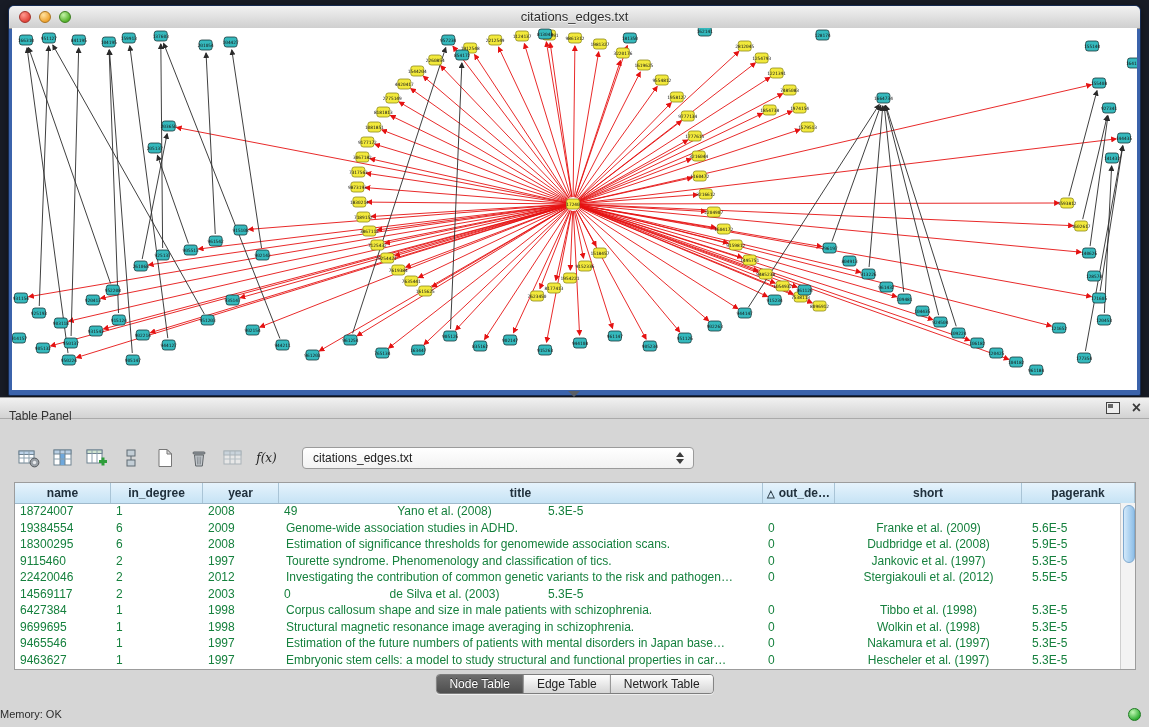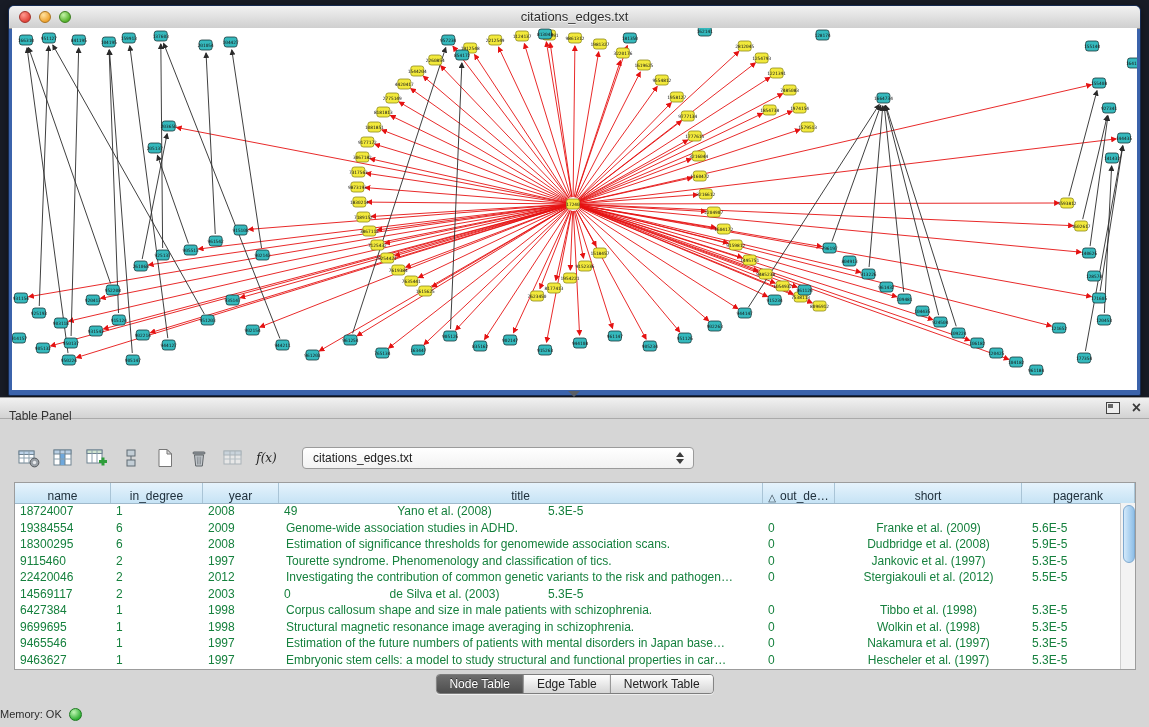--- a/index.html
+++ b/index.html
@@ -74,22 +74,22 @@
   .arr-dn{width:0;height:0;border-left:4px solid transparent;border-right:4px solid transparent;border-top:5px solid #3c3c3c;}
 
   
   .table-wrap{
     position:absolute;left:14px;top:62px;width:1122px;height:188px;box-sizing:border-box;
     background:#fff;border:1px solid #9c9c9c;
   }
   .thead{display:flex;height:20px;background:linear-gradient(#e6f3fc,#c6e3f5);border-bottom:1px solid #9fb9cb;}
   .th{
     box-sizing:border-box;border-right:1px solid #a9c4d6;
-    display:flex;align-items:flex-end;justify-content:center;gap:4px;
-    font-size:12px;color:#20303c;overflow:hidden;white-space:nowrap;
+    display:flex;align-items:center;justify-content:center;gap:4px;
+    font-size:12px;color:#20303c;overflow:hidden;white-space:nowrap;font-weight:bold;
   }
   .sort-ic{font-size:10px;color:#30404c;}
   .w0{width:96px;} .w1{width:92px;} .w2{width:76px;} .w3{width:484px;}
   .w4{width:72px;} .w5{width:187px;} .w6{flex:1;}
   .tbody{position:absolute;top:20px;left:0;right:15px;bottom:0;overflow:hidden;}
   .tr{display:flex;height:16.5px;line-height:16.5px;font-size:12px;color:#15803d;}
   .td{box-sizing:border-box;padding:0 5px;overflow:hidden;white-space:nowrap;}
   .td.w3{padding-left:7px;}
   .td.w5{text-align:center;}
   .td.w6{padding-left:10px;}
@@ -112,21 +112,21 @@
   .tab{
     padding:0 13px;font-size:12px;line-height:18px;color:#222;
     background:linear-gradient(#fefefe,#d5d5d5);border-right:1px solid #8a8a8a;
   }
   .tab:last-child{border-right:none;}
   .tab.selected{background:linear-gradient(#6e6e6e,#4e4e4e);color:#fff;text-shadow:0 -1px 0 #333;}
 
   
   .statusbar{
     position:absolute;bottom:0;left:0;width:1149px;height:26px;
-    display:flex;align-items:center;justify-content:flex-start;gap:7px;padding-right:8px;box-sizing:border-box;
+    display:flex;align-items:center;justify-content:space-between;gap:7px;padding-right:8px;box-sizing:border-box;
   }
   .mem-label{font-size:11px;color:#2c2c2c;}
   .led{width:13px;height:13px;border-radius:50%;box-sizing:border-box;
     background:radial-gradient(circle at 35% 30%,#c0f7b4,#2fae33 72%);border:1px solid #1d7a20;}
 </style>
 </head>
 <body>
 
 <div class="desktop-top"></div>
 

